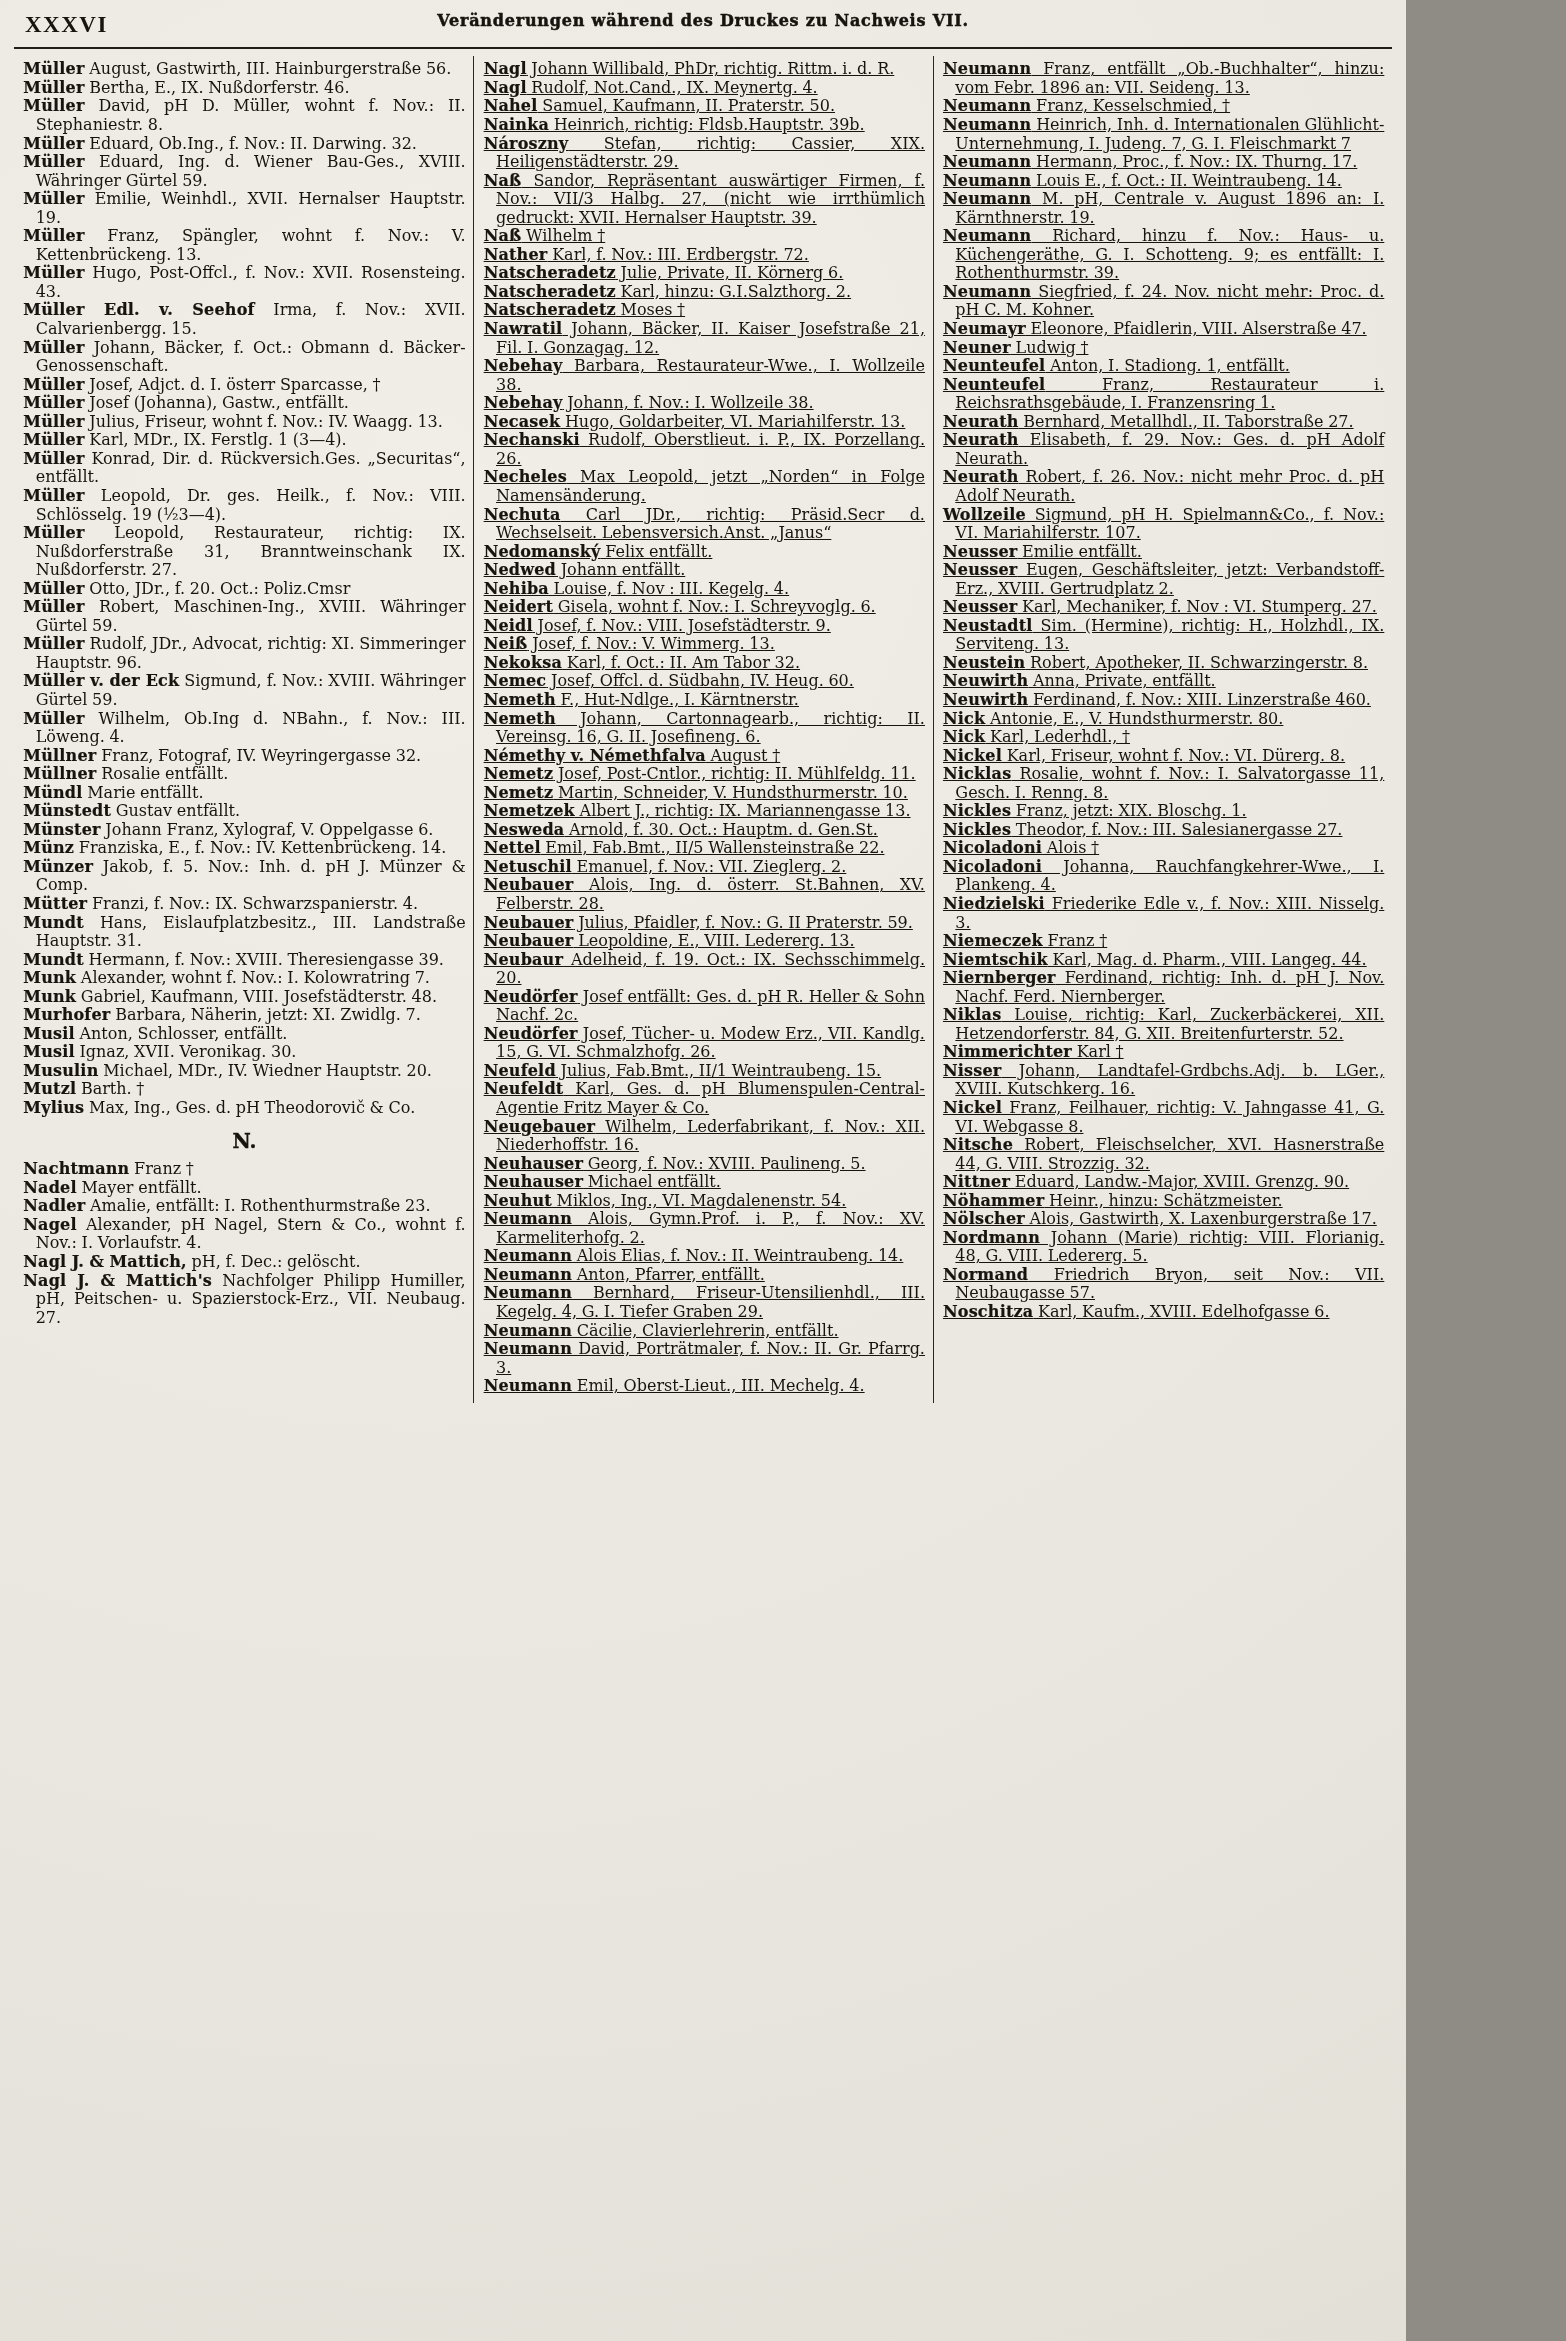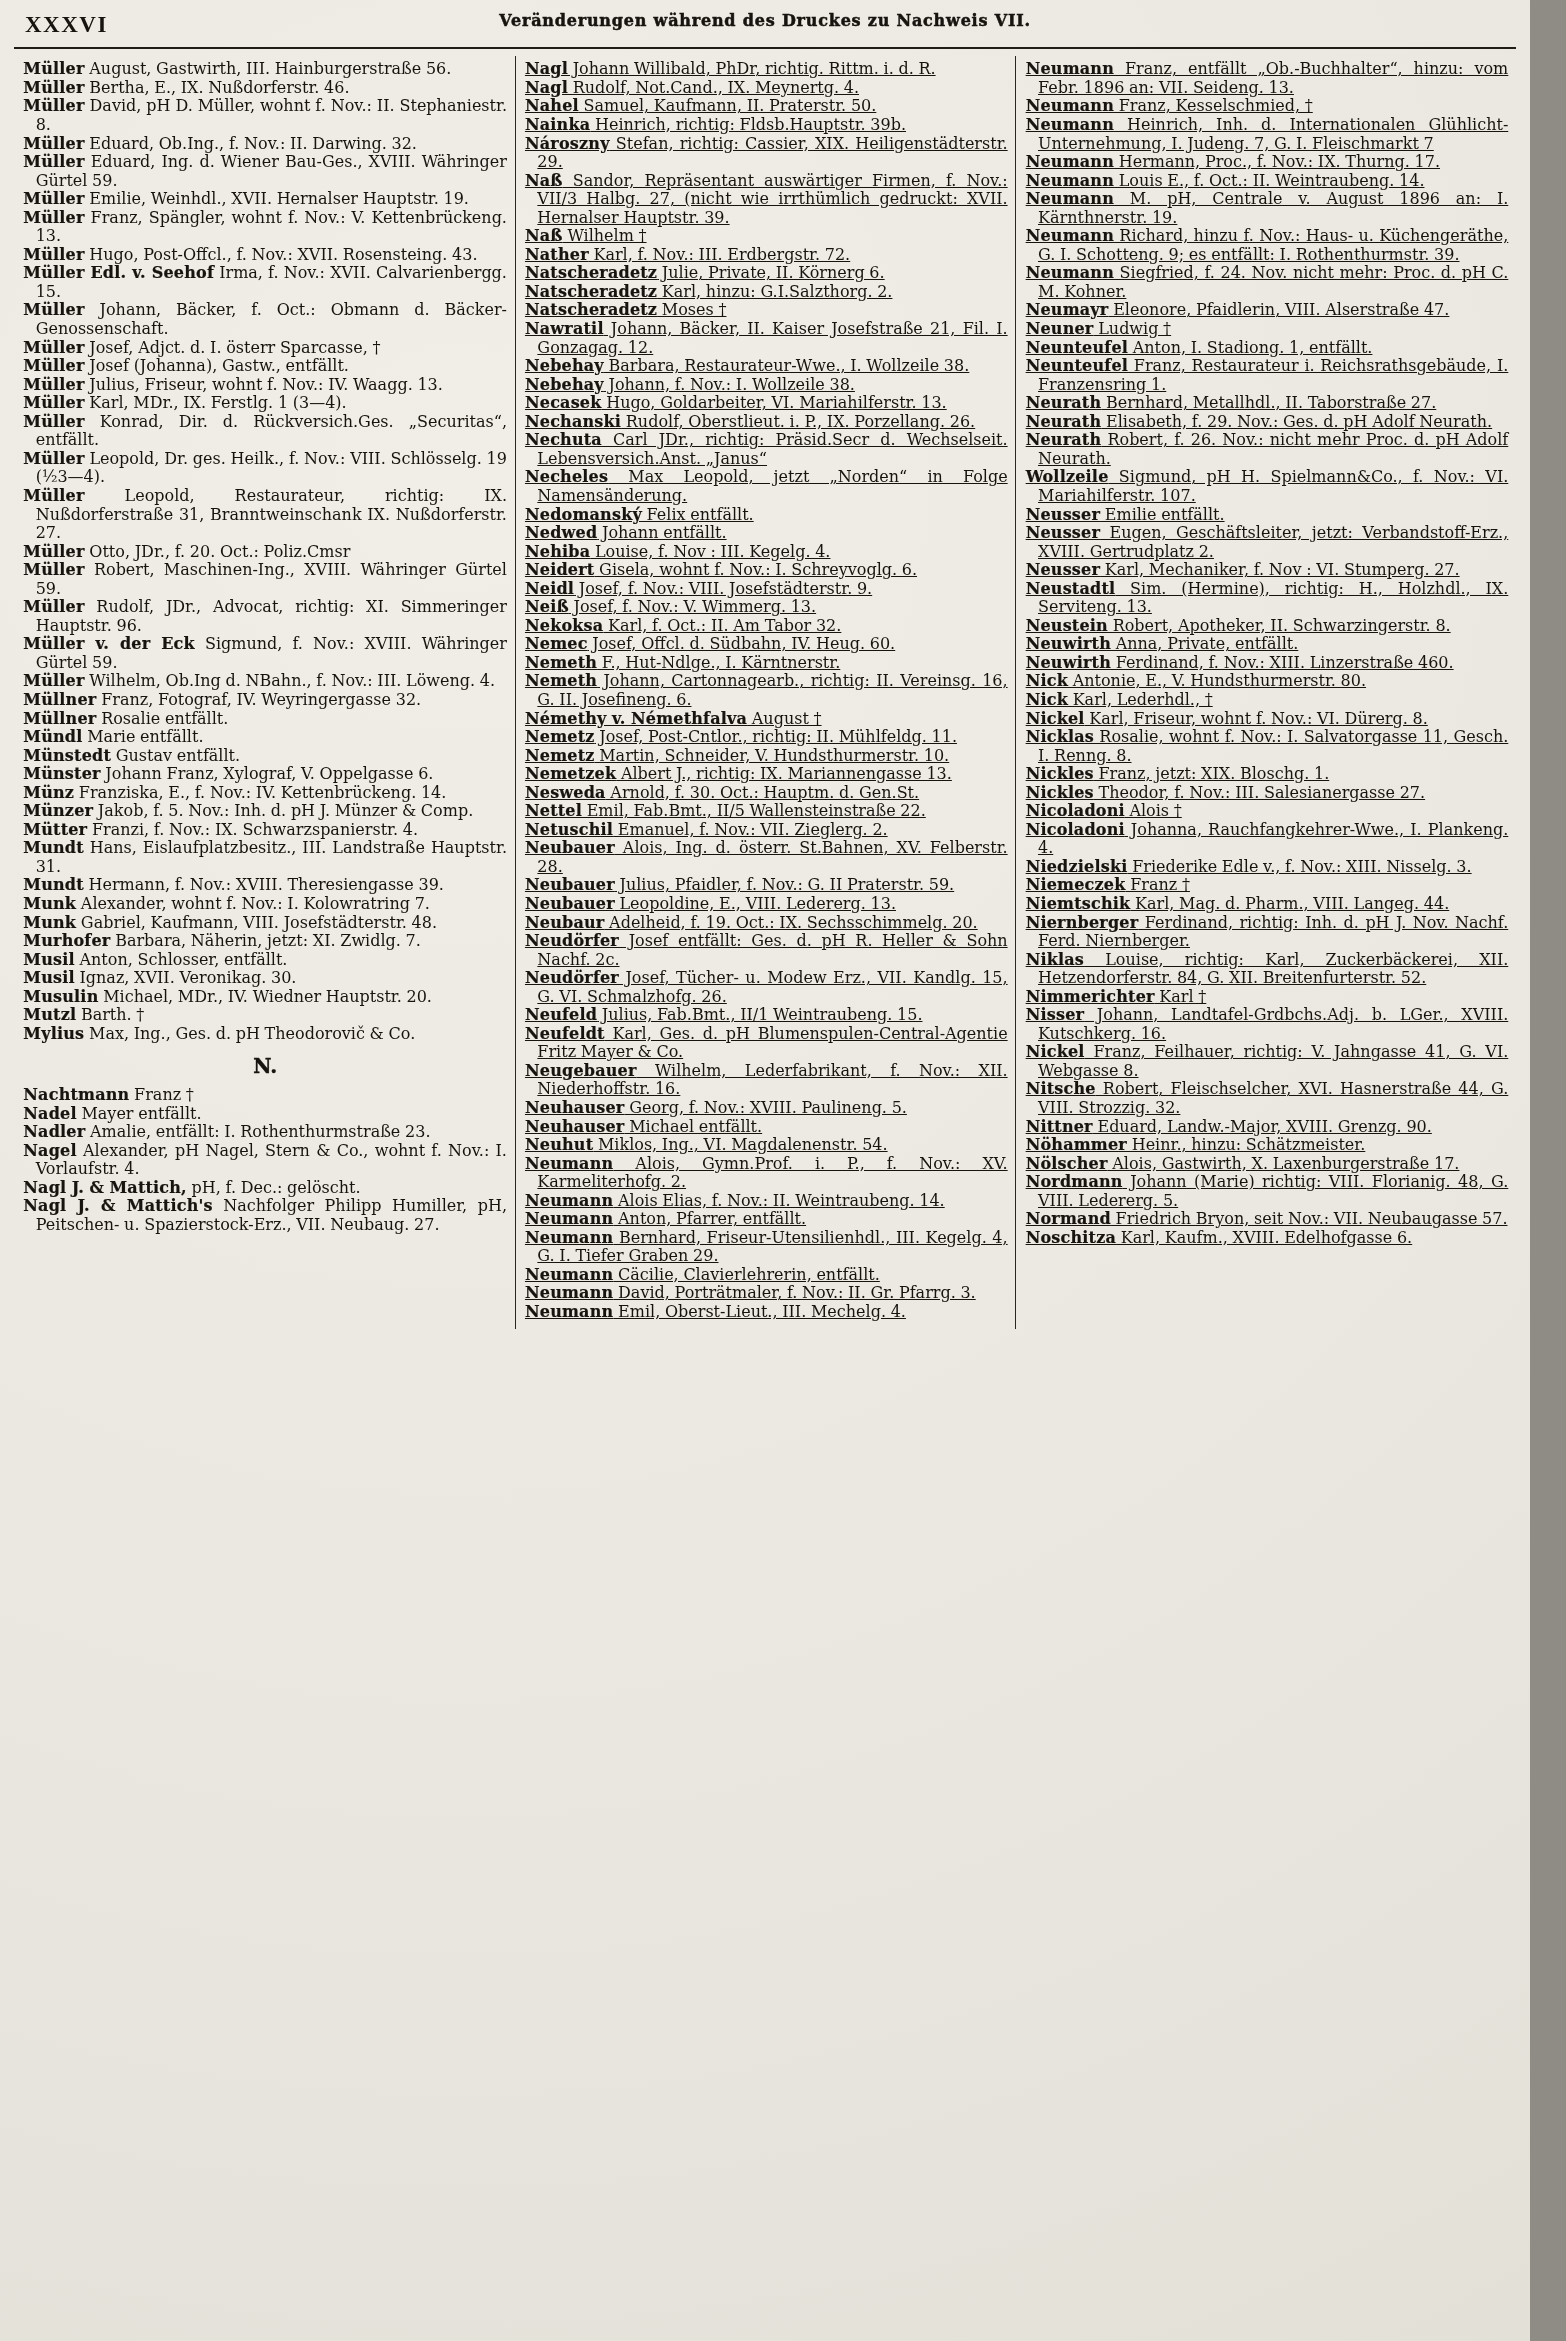--- a/index.html
+++ b/index.html
@@ -1,17 +1,17 @@
 <!DOCTYPE html>
 <html style="font-size:12.4px"><head>
 <meta charset="utf-8">
 <style>
   html,body{margin:0;padding:0;background:#8f8c86;}
   .page{
-    width:1530px;min-height:2342px;box-sizing:border-box;
+    width:1406px;min-height:2342px;box-sizing:border-box;
     background:#edeae3;
     background-image:radial-gradient(circle at 30% 20%, #f1eee8 0%, #eae7e0 60%, #e3e0d8 100%);
     color:#17140f;
     font-family:"DejaVu Serif","Liberation Serif",serif;
     padding:7.7px 14px 15.5px 14px;
   }
   .header{position:relative;height:36px;margin-bottom:1.5px;}
   .page-number{
     position:absolute;left:11px;top:4.6px;
     font-weight:bold;font-size:23px;letter-spacing:1.5px;
@@ -116,22 +116,22 @@
         <p class="entry"><b>Naß</b> Wilhelm †</p>
         <p class="entry"><b>Nather</b> Karl, f. Nov.: III. Erdbergstr. 72.</p>
         <p class="entry"><b>Natscheradetz</b> Julie, Private, II. Körnerg 6.</p>
         <p class="entry"><b>Natscheradetz</b> Karl, hinzu: G.I.Salzthorg. 2.</p>
         <p class="entry"><b>Natscheradetz</b> Moses †</p>
         <p class="entry"><b>Nawratil</b> Johann, Bäcker, II. Kaiser Josefstraße 21, Fil. I. Gonzagag. 12.</p>
         <p class="entry"><b>Nebehay</b> Barbara, Restaurateur-Wwe., I. Wollzeile 38.</p>
         <p class="entry"><b>Nebehay</b> Johann, f. Nov.: I. Wollzeile 38.</p>
         <p class="entry"><b>Necasek</b> Hugo, Goldarbeiter, VI. Mariahilferstr. 13.</p>
         <p class="entry"><b>Nechanski</b> Rudolf, Oberstlieut. i. P., IX. Porzellang. 26.</p>
+        <p class="entry"><b>Necheles</b> Max Leopold, jetzt „Norden“ in Folge Namensänderung.</p>
         <p class="entry"><b>Nechuta</b> Carl JDr., richtig: Präsid.Secr d. Wechselseit. Lebensversich.Anst. „Janus“</p>
-        <p class="entry"><b>Necheles</b> Max Leopold, jetzt „Norden“ in Folge Namensänderung.</p>
         <p class="entry"><b>Nedomanský</b> Felix entfällt.</p>
         <p class="entry"><b>Nedwed</b> Johann entfällt.</p>
         <p class="entry"><b>Nehiba</b> Louise, f. Nov : III. Kegelg. 4.</p>
         <p class="entry"><b>Neidert</b> Gisela, wohnt f. Nov.: I. Schreyvoglg. 6.</p>
         <p class="entry"><b>Neidl</b> Josef, f. Nov.: VIII. Josefstädterstr. 9.</p>
         <p class="entry"><b>Neiß</b> Josef, f. Nov.: V. Wimmerg. 13.</p>
         <p class="entry"><b>Nekoksa</b> Karl, f. Oct.: II. Am Tabor 32.</p>
         <p class="entry"><b>Nemec</b> Josef, Offcl. d. Südbahn, IV. Heug. 60.</p>
         <p class="entry"><b>Nemeth</b> F., Hut-Ndlge., I. Kärntnerstr.</p>
         <p class="entry"><b>Nemeth</b> Johann, Cartonnagearb., richtig: II. Vereinsg. 16, G. II. Josefineng. 6.</p>

